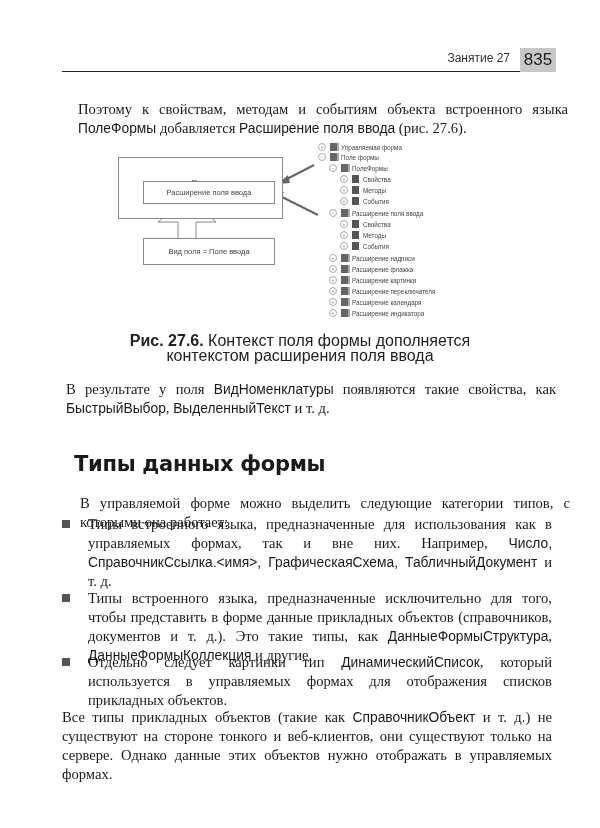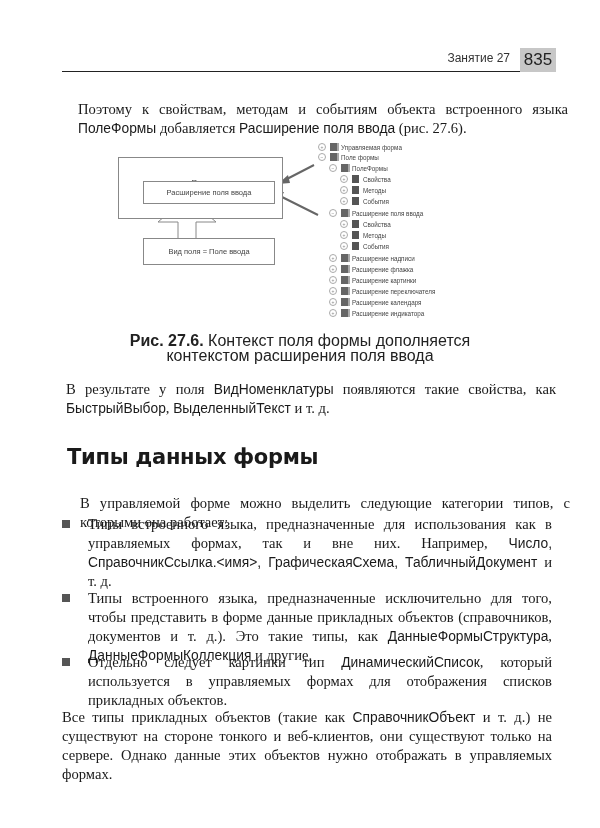--- a/index.html
+++ b/index.html
@@ -138,21 +138,21 @@
         <span class="tree-ico group"></span>
         <span>Расширение индикатора</span>
       </div>
   </div>
 </div>
 
 <div class="caption"><b>Рис. 27.6.</b><span> Контекст поля формы дополняется контекстом расширения поля ввода</span></div>
 
 <p class="para serif" style="top:376px; margin:4px;"><span>В результате у поля </span><span class="code">ВидНоменклатуры</span><span> появляются такие свойства, как </span><span class="code">БыстрыйВыбор</span><span>, </span><span class="code">ВыделенныйТекст</span><span> и т. д.</span></p>
 
-<h2 class="heading" style="margin:5px;">Типы данных формы</h2>
+<h2 class="heading" style="margin:12px;">Типы данных формы</h2>
 
 <p class="para serif" style="top:476px; margin:18px;">В управляемой форме можно выделить следующие категории типов, с которыми она работает:</p>
 
 <div class="bullet" style="top:515px;">
   <span class="bullet-mark"></span>
   <div class="bullet-text serif"><span>Типы встроенного языка, предназначенные для использования как в управляемых формах, так и вне них. Например, </span><span class="code">Число, СправочникСсылка.&lt;имя&gt;, ГрафическаяСхема, ТабличныйДокумент</span><span> и т. д.</span></div>
 </div>
 
 <div class="bullet" style="top:589px;">
   <span class="bullet-mark"></span>

